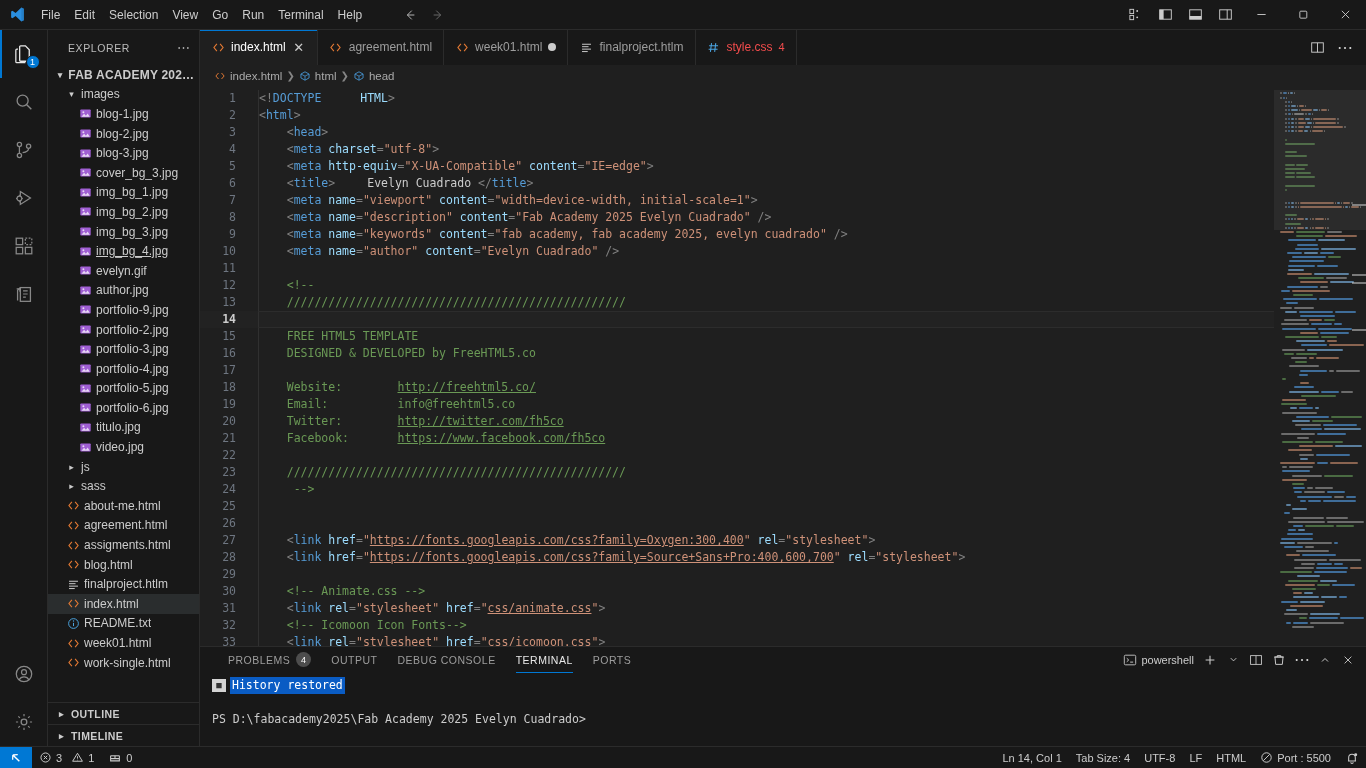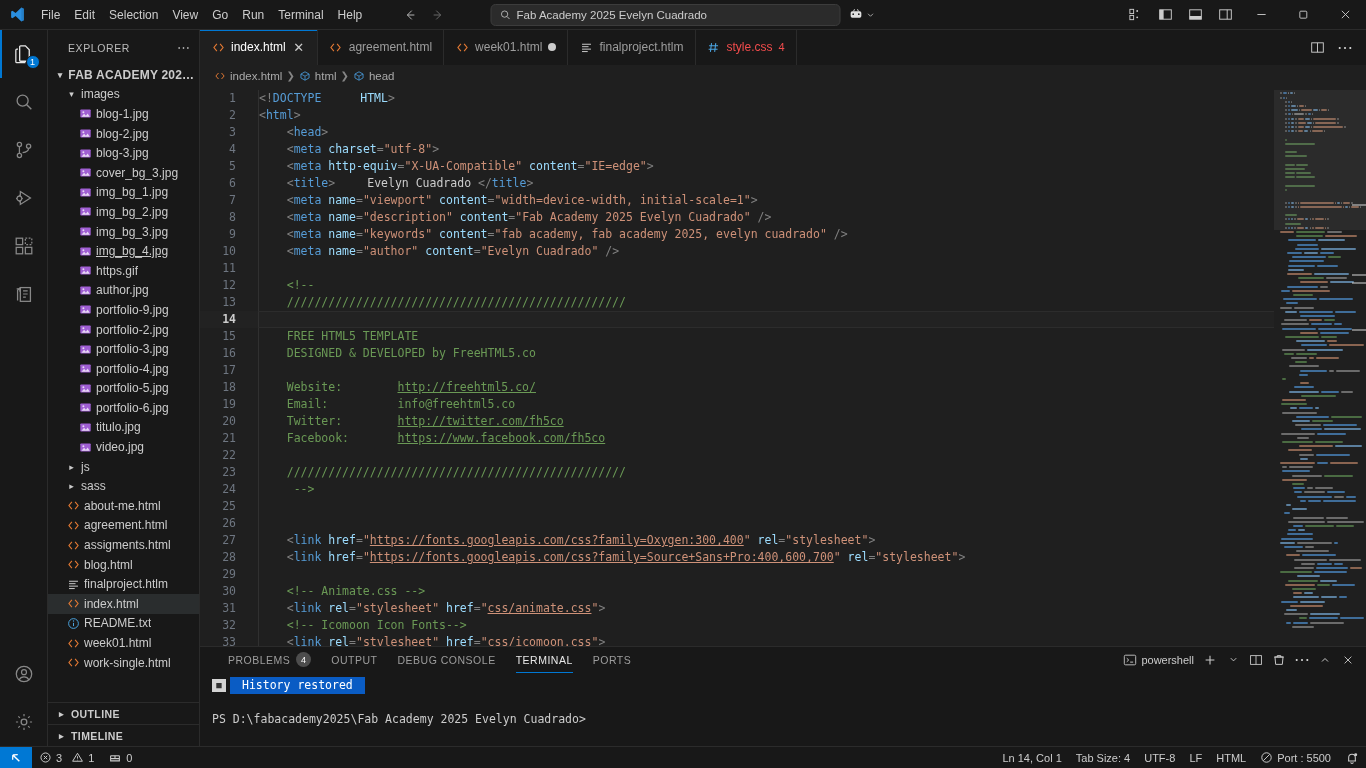--- a/index.html
+++ b/index.html
@@ -168,21 +168,21 @@
   .pr-item { display:flex; align-items:center; gap:4px; font-size:11px; color:#cccccc; padding:0 3px; }
   .pr-ic { width:20px;height:22px;display:flex;align-items:center;justify-content:center;color:#cccccc;}
   .terminal {
     flex: 1 1 auto; padding: 4px 0 0 12px;
     font-family: "DejaVu Sans Mono","Liberation Mono", monospace; font-size: 11.5px;
     color: #cccccc; line-height: 17px;
   }
   .term-line { display:flex; align-items:center; gap:0; height:17px; }
   .term-sq { width:14px; height:13px; background:#d4d4d4; display:inline-block; margin-right:4px;
              color:#333; font-size:9px; text-align:center; line-height:13px;}
-  .hl { background: #0a5cc4; color: #ffffff; padding: 0 12px; }
+  .hl { background: #0a5cc4; color: #ffffff; padding: 0 2px; }
 
   
   .statusbar {
     height: 22px; flex: 0 0 22px; background: #181818; display: flex; align-items: center;
     font-size: 11px; color: #cccccc; border-top:1px solid #2b2b2b;
   }
   .sb-remote { background: #0078d4; color: #fff; height: 22px; display:flex; align-items:center; padding: 0 9px; }
   .sb-item { display:flex; align-items:center; gap:4px; padding: 0 7px; height:22px; }
   .sb-right { margin-left: auto; display: flex; align-items: center; }
   svg { display:block; }
@@ -214,44 +214,20 @@
         <svg width="14" height="14" viewBox="0 0 16 16">
             <path fill="none" stroke="#b8b8b8" stroke-width="1.1" d="M10 3 5 8l5 5M5 8h8"></path>
           </svg>
       </span>
       <span>
         <svg width="14" height="14" viewBox="0 0 16 16">
             <path fill="none" stroke="#6b6b6b" stroke-width="1.1" d="M6 3l5 5-5 5M11 8H3"></path>
           </svg>
       </span>
     </div>
-    <div class="titlebar-center">
-      <div class="qinput">
-        <span>
-          <svg width="12" height="12" viewBox="0 0 16 16">
-              <circle cx="6.8" cy="6.8" r="4.2" fill="none" stroke="#c5c5c5" stroke-width="1.1"></circle>
-              <path stroke="#c5c5c5" stroke-width="1.2" d="M10 10l3.4 3.4"></path>
-            </svg>
-        </span>
-        <span>Fab Academy 2025 Evelyn Cuadrado</span>
-      </div>
-      <div class="remote-badge">
-        <span>
-          <svg width="15" height="15" viewBox="0 0 16 16">
-              <path fill="#e0e0e0" d="M4 4.6h8a1.7 1.7 0 0 1 1.7 1.7v3.4A1.7 1.7 0 0 1 12 11.4H4a1.7 1.7 0 0 1-1.7-1.7V6.3A1.7 1.7 0 0 1 4 4.6zm1 2.1a.9.9 0 1 0 0 1.8.9.9 0 0 0 0-1.8zm6 0a.9.9 0 1 0 0 1.8.9.9 0 0 0 0-1.8zM5.6 9.4h4.8v.9H5.6z"></path>
-              <path stroke="#e0e0e0" stroke-width="1" d="M5.4 4.6 6.4 2.4M10.6 4.6 9.6 2.4"></path>
-            </svg>
-        </span>
-        <span>
-          <svg width="10" height="10" viewBox="0 0 16 16">
-              <path fill="none" stroke="#cccccc" stroke-width="1.2" d="m4 6 4 4 4-4"></path>
-            </svg>
-        </span>
-      </div>
-    </div>
     <div class="titlebar-right">
       <div class="layout-btn">
         <svg width="15" height="15" viewBox="0 0 16 16">
             <rect x="2" y="2.5" width="4" height="4.5" fill="none" stroke="#cccccc"></rect>
             <rect x="2" y="9" width="4" height="4.5" fill="none" stroke="#cccccc"></rect>
             <circle cx="9.8" cy="4.3" r="1" fill="#cccccc"></circle>
             <circle cx="9.8" cy="11" r="1" fill="#cccccc"></circle>
           </svg>
       </div>
       <div class="layout-btn">
@@ -449,21 +425,21 @@
               <span class="fname">img_bg_4.jpg</span>
             </div>
             <div class="trow" style="padding-left: 30px;">
               <span class="ficon">
                 <svg width="13" height="13" viewBox="0 0 16 16">
                   <rect x="1.6" y="3" width="12.8" height="10" rx="1" fill="#a05fd3"></rect>
                   <circle cx="5.4" cy="6.4" r="1.2" fill="#e8d8f5"></circle>
                   <path fill="#e8d8f5" d="m3 12 3.3-3.6 2.2 2.3L10.6 8l2.6 4z"></path>
                 </svg>
               </span>
-              <span class="fname">https.gif</span>
+              <span class="fname">evelyn.gif</span>
             </div>
             <div class="trow" style="padding-left: 30px;">
               <span class="ficon">
                 <svg width="13" height="13" viewBox="0 0 16 16">
                   <rect x="1.6" y="3" width="12.8" height="10" rx="1" fill="#a05fd3"></rect>
                   <circle cx="5.4" cy="6.4" r="1.2" fill="#e8d8f5"></circle>
                   <path fill="#e8d8f5" d="m3 12 3.3-3.6 2.2 2.3L10.6 8l2.6 4z"></path>
                 </svg>
               </span>
               <span class="fname">author.jpg</span>

